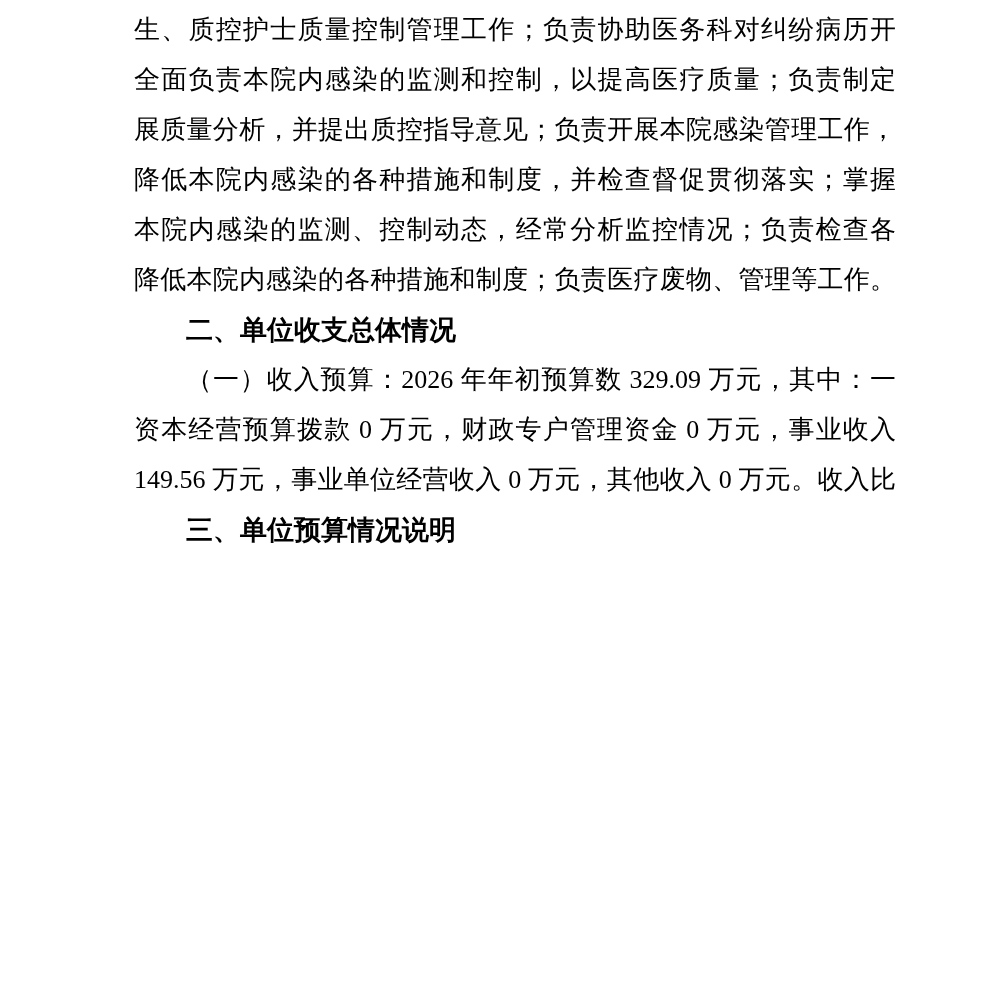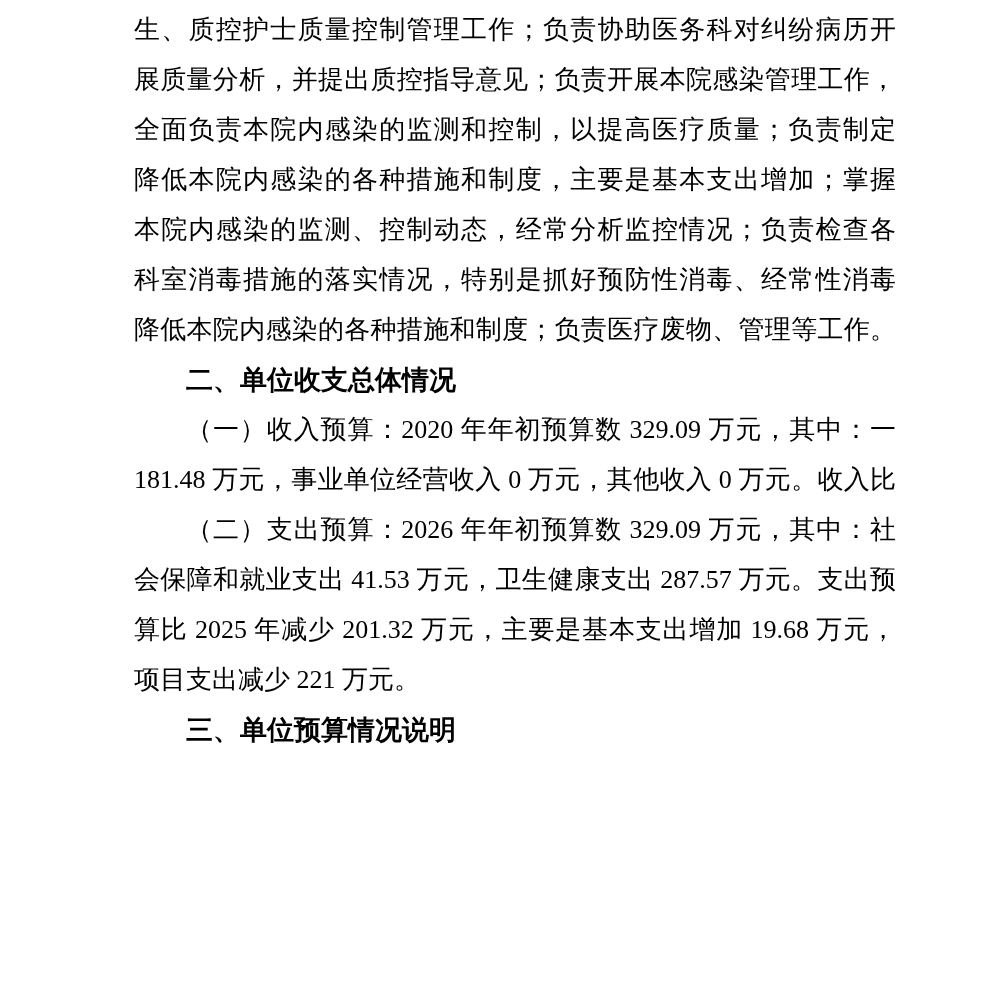--- a/index.html
+++ b/index.html
@@ -37,37 +37,31 @@
     text-align-last: left;
   }
 </style>
 </head>
 <body>
 
 <div class="page" style="background: rgb(255, 255, 255); color: rgb(0, 0, 0);">
   <div class="doc" id="doc">
       <div class="paragraph body">
         <div class="line fill">生、质控护士质量控制管理工作；负责协助医务科对纠纷病历开</div>
+        <div class="line fill">全面负责本院内感染的监测和控制，以提高医疗质量；负责制定</div>
         <div class="line fill">展质量分析，并提出质控指导意见；负责开展本院感染管理工作，</div>
-        <div class="line fill">全面负责本院内感染的监测和控制，以提高医疗质量；负责制定</div>
-        <div class="line fill">降低本院内感染的各种措施和制度，主要是基本支出增加；掌握</div>
+        <div class="line fill">降低本院内感染的各种措施和制度，并检查督促贯彻落实；掌握</div>
         <div class="line fill">本院内感染的监测、控制动态，经常分析监控情况；负责检查各</div>
-        <div class="line fill">科室消毒措施的落实情况，特别是抓好预防性消毒、经常性消毒</div>
         <div class="line fill">降低本院内感染的各种措施和制度；负责医疗废物、管理等工作。</div>
       </div>
       <div class="paragraph heading">
         <div class="line indent">二、单位收支总体情况</div>
       </div>
       <div class="paragraph body">
-        <div class="line fill indent">（一）收入预算：2020 年年初预算数  329.09 万元，其中：一</div>
-        <div class="line fill">181.48 万元，事业单位经营收入 0 万元，其他收入 0 万元。收入比</div>
-      </div>
-      <div class="paragraph body">
-        <div class="line fill indent">（二）支出预算：2026 年年初预算数  329.09 万元，其中：社</div>
-        <div class="line fill">会保障和就业支出 41.53 万元，卫生健康支出 287.57 万元。支出预</div>
-        <div class="line fill">算比 2025 年减少  201.32 万元，主要是基本支出增加  19.68 万元，</div>
-        <div class="line">项目支出减少 221 万元。</div>
+        <div class="line fill indent">（一）收入预算：2026 年年初预算数  329.09 万元，其中：一</div>
+        <div class="line fill">资本经营预算拨款  0 万元，财政专户管理资金  0 万元，事业收入</div>
+        <div class="line fill">149.56 万元，事业单位经营收入 0 万元，其他收入 0 万元。收入比</div>
       </div>
       <div class="paragraph heading">
         <div class="line indent">三、单位预算情况说明</div>
       </div>
     </div>
 </div>
 
 </body></html>

